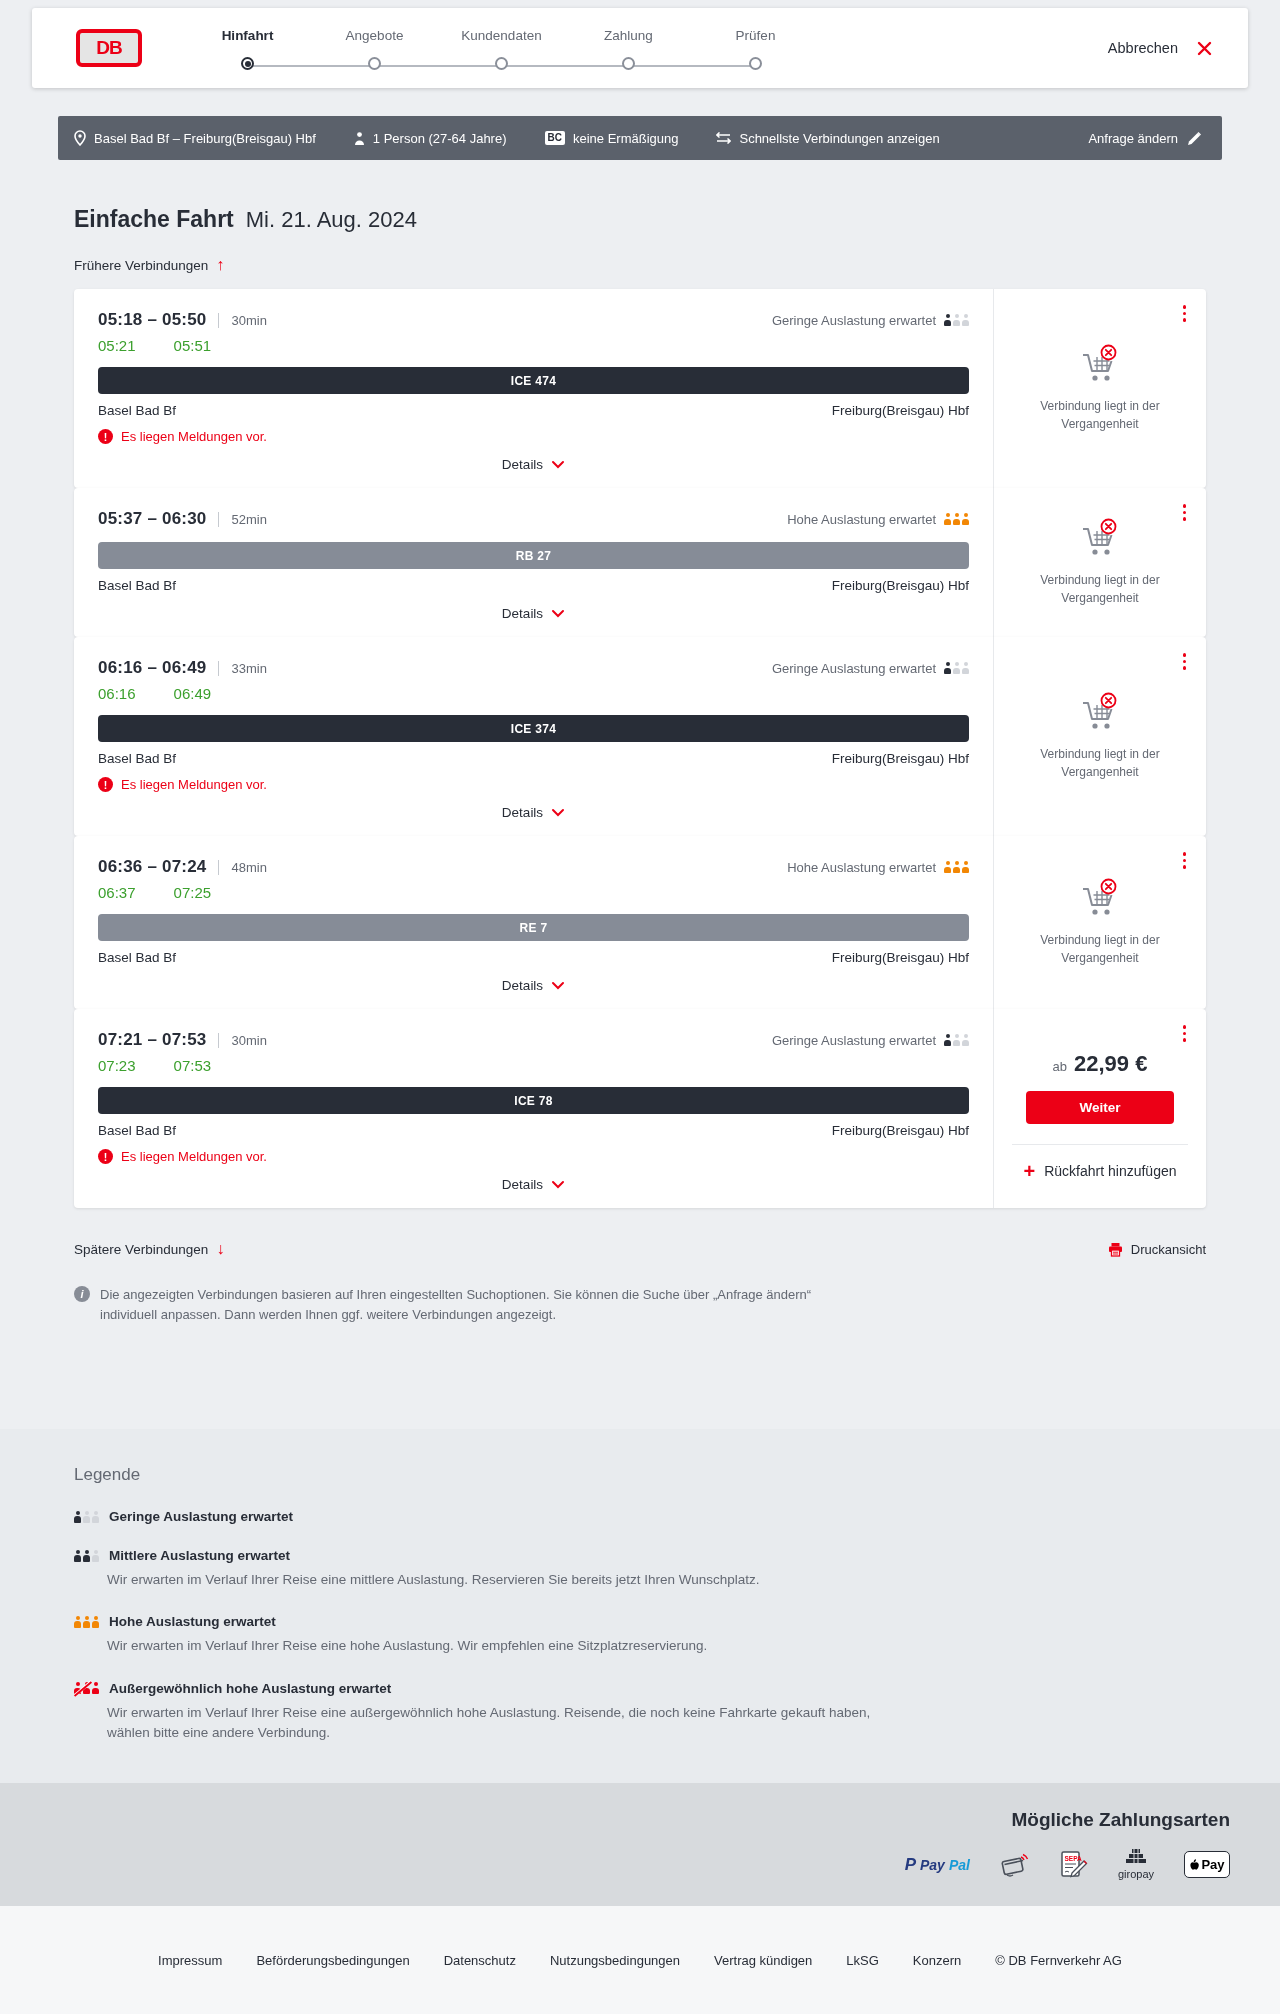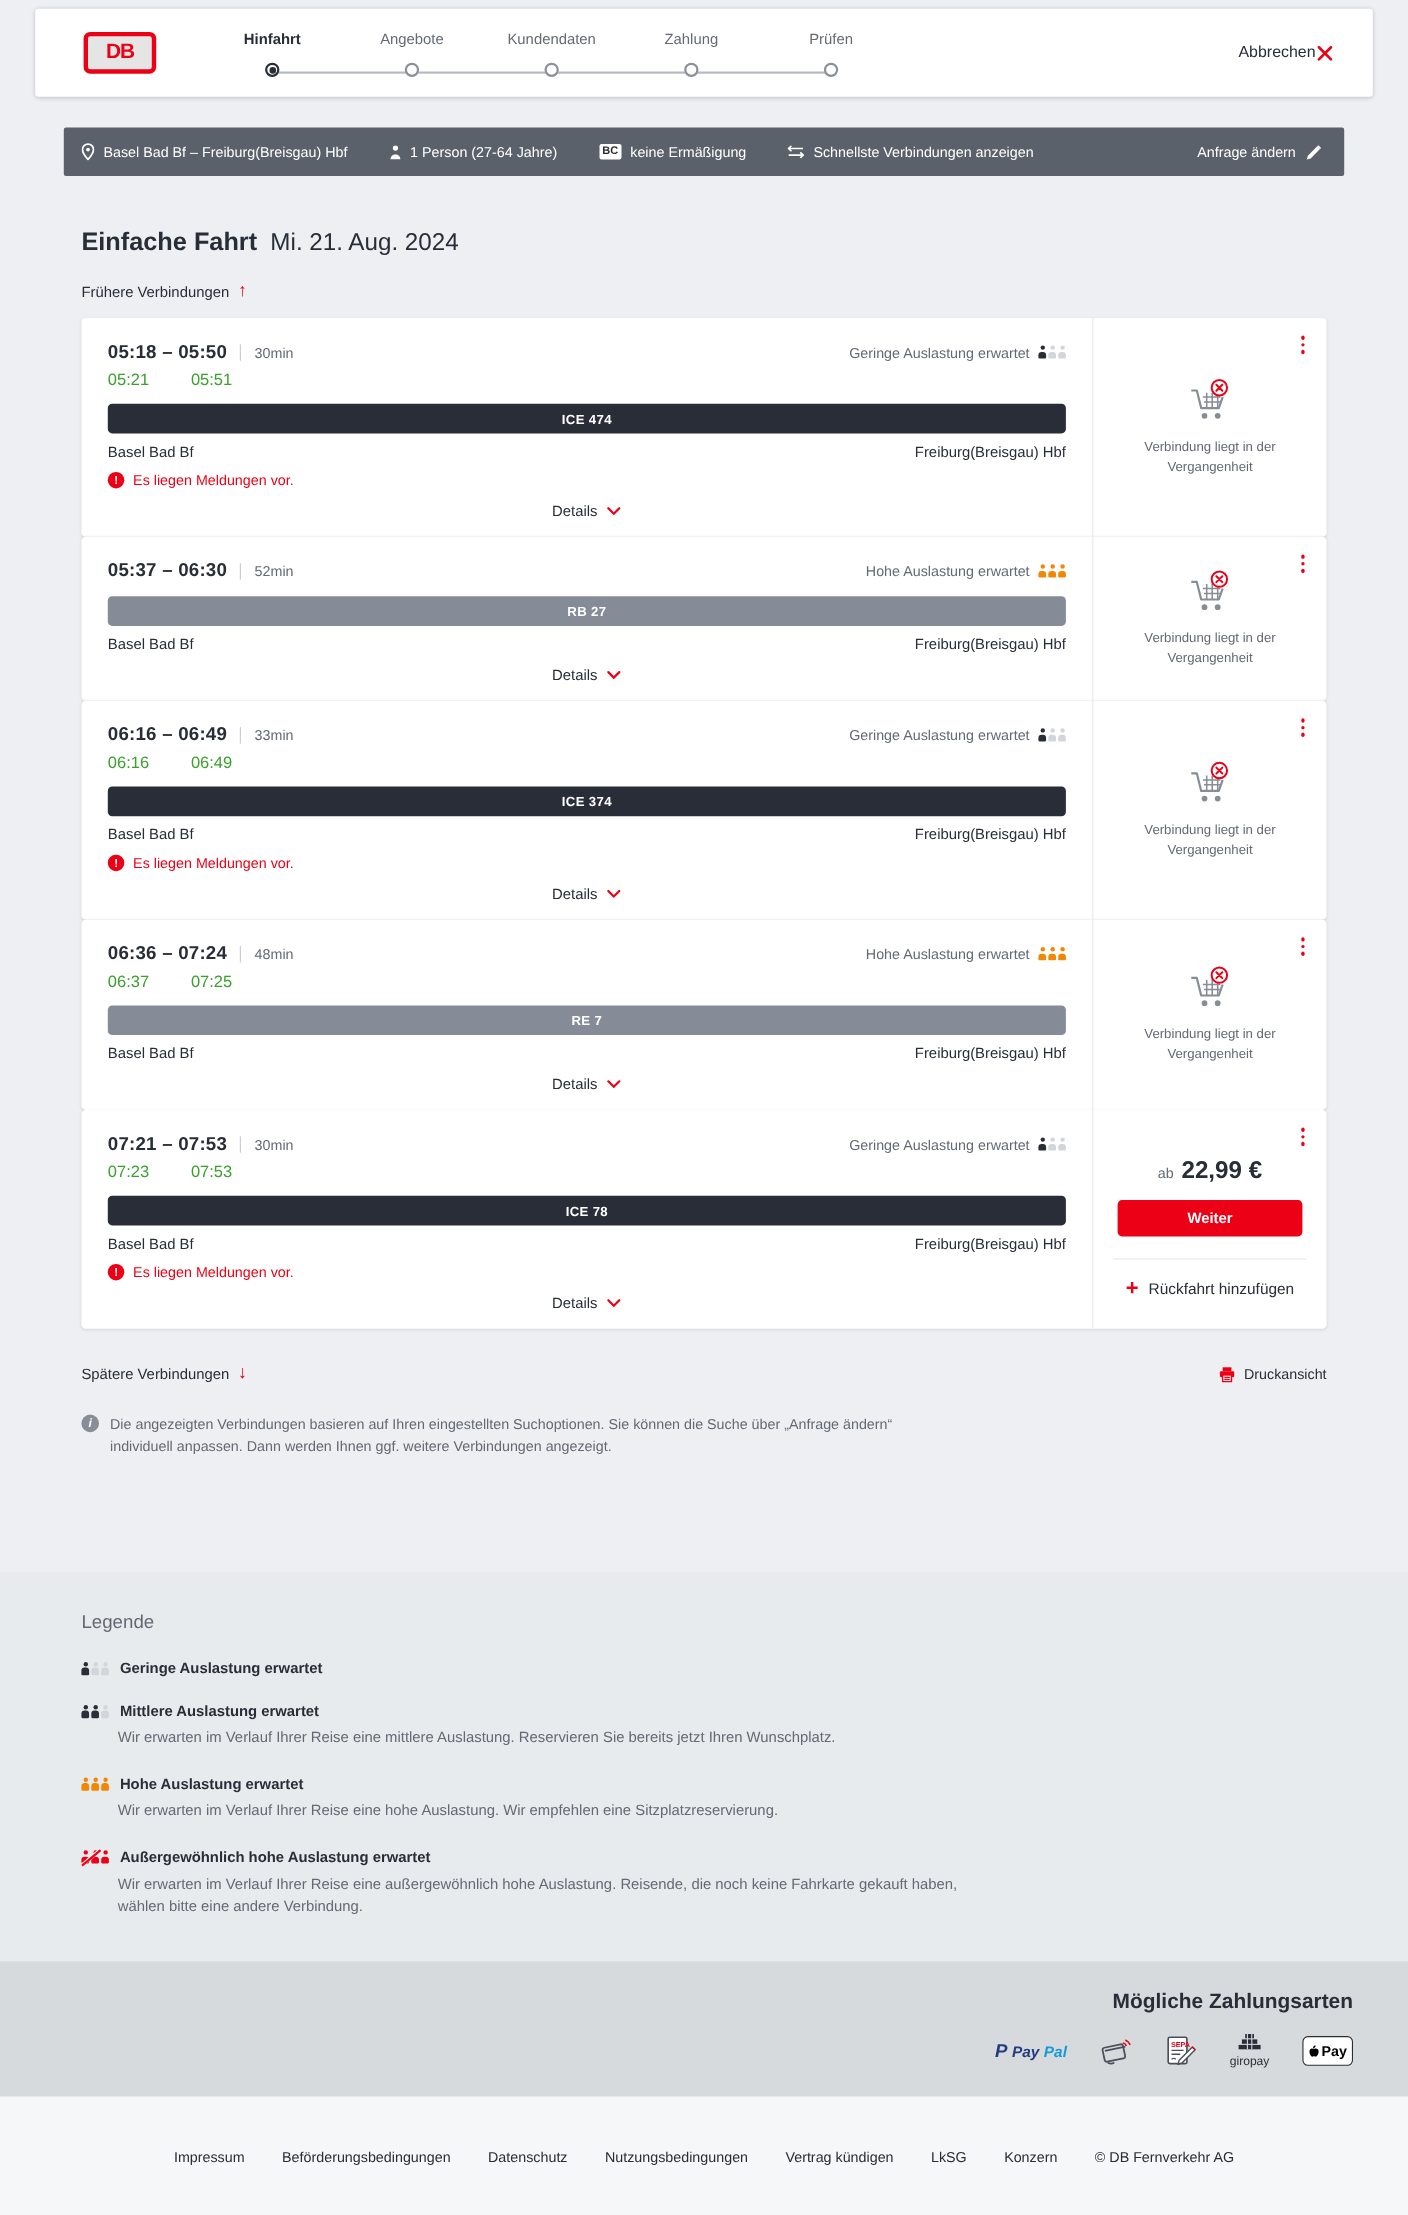--- a/index.html
+++ b/index.html
@@ -30,21 +30,21 @@
   .stepper::before{
     content:"";position:absolute;top:37px;left:63px;width:508px;height:2px;
     background:#b5b9c0;
   }
   .step{width:127px;display:flex;flex-direction:column;align-items:center;gap:14px}
   .step .lbl{font-size:13.5px;color:#646973;white-space:nowrap}
   .step.active .lbl{font-weight:bold;color:#282d37}
   .dot{width:13px;height:13px;border:2px solid #8a8f99;border-radius:50%;background:#fff;position:relative;z-index:1}
   .step.active .dot{border-color:#282d37}
   .step.active .dot::after{content:"";position:absolute;inset:1.5px;border-radius:50%;background:#282d37}
-  .cancel{margin-left:auto;display:flex;align-items:center;gap:1px;cursor:pointer}
+  .cancel{margin-left:auto;display:flex;align-items:center;gap:19px;cursor:pointer}
   .cancel span{font-size:14.5px;color:#282d37}
   
   .summary{
     margin:28px 58px 0;height:44px;background:#5b616b;border-radius:2px;
     display:flex;align-items:center;gap:0;color:#fff;font-size:13px;
     padding:0 16px;
   }
   .sum-item{display:flex;align-items:center;gap:8px;margin-right:38px;white-space:nowrap}
   .bc-badge{background:#fff;color:#282d37;font-weight:bold;font-size:10px;
     padding:2px 3px;border-radius:2px;line-height:1}
@@ -87,21 +87,21 @@
     display:flex;align-items:center;justify-content:center;flex:0 0 auto}
   .details{margin-top:13px;display:flex;align-items:center;justify-content:center;gap:8px;
     font-size:13.5px;color:#282d37;cursor:pointer;padding-bottom:3px}
   .card-aside{width:212px;position:relative;display:flex;flex-direction:column;align-items:center;justify-content:center;padding:10px 18px}
   .kebab{position:absolute;top:12px;right:16px;background:none;border:none;cursor:pointer;display:flex;flex-direction:column;gap:3px;padding:4px}
   .kebab i{width:3.5px;height:3.5px;border-radius:50%;background:#ec0016;display:block}
   .past-note{margin-top:12px;font-size:12px;color:#646973;text-align:center;line-height:1.45;max-width:160px}
   .price-row{display:flex;align-items:baseline;gap:7px;margin-top:6px}
   .price-ab{font-size:13px;color:#646973}
   .price-val{font-size:22px;font-weight:800;color:#282d37}
-  .weiter{margin-top:14px;width:168px;height:33px;background:#ec0016;border:none;border-radius:4px;
+  .weiter{margin-top:14px;width:148px;height:33px;background:#ec0016;border:none;border-radius:4px;
     color:#fff;font-weight:bold;font-size:13.5px;cursor:pointer;font-family:inherit}
   .aside-div{width:100%;height:1px;background:#e7e9ec;margin-top:20px}
   .add-return{margin-top:16px;display:flex;align-items:center;gap:9px;font-size:14px;color:#282d37;cursor:pointer;margin-bottom:2px}
   .plus{color:#ec0016;font-size:20px;font-weight:bold;line-height:1}
   .below-row{margin-top:33px;display:flex;justify-content:space-between;align-items:center}
   .print{display:flex;align-items:center;gap:8px;font-size:13px;color:#282d37;cursor:pointer}
   .info-row{margin-top:28px;display:flex;gap:10px;max-width:790px;padding-bottom:56px}
   .info-ico{width:16px;height:16px;border-radius:50%;background:#878c96;color:#fff;font-size:11px;font-weight:bold;
     display:flex;align-items:center;justify-content:center;flex:0 0 auto;font-style:italic;margin-top:1px}
   .info-text{font-size:13px;color:#646973;line-height:1.55}

